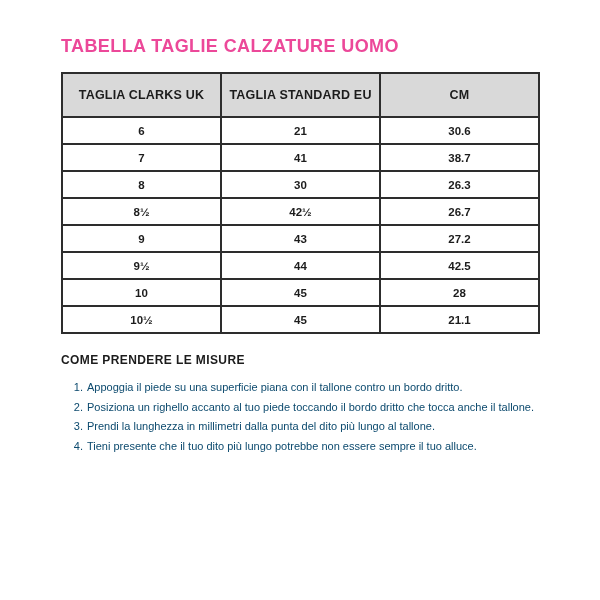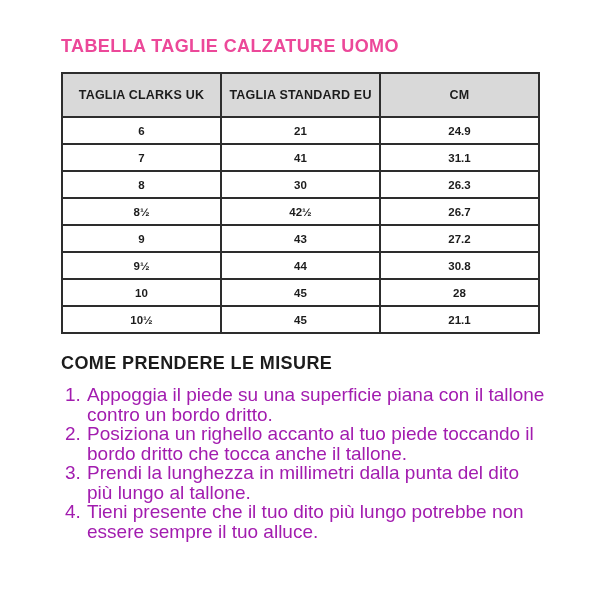--- a/index.html
+++ b/index.html
@@ -39,34 +39,34 @@
     height: 44px;
     font-size: 12.5px;
     letter-spacing: 0.2px;
   }
   table.size-table td {
     height: 27px;
     font-size: 11.5px;
     background: #ffffff;
   }
   .section-heading {
-    font-size: 18px;
+    font-size: 12px;
     font-weight: bold;
     letter-spacing: 0.4px;
     margin-top: 19px;
     margin-bottom: 11px;
     white-space: nowrap;
   }
   ol.steps {
     margin-left: 7px;
     padding-left: 18px;
     width: 478px;
-    font-size: 19px;
+    font-size: 11px;
     line-height: 19.5px;
-    color: #a21caf;
+    color: #0c4a6e;
     list-style-position: outside;
   }
   ol.steps li { padding-left: 1px; }
 </style>
 </head>
 <body>
 
 <div class="page">
 
   <div class="doc-title">TABELLA TAGLIE CALZATURE UOMO</div>
@@ -76,46 +76,46 @@
       <tr>
         <th>TAGLIA CLARKS UK</th>
         <th>TAGLIA STANDARD EU</th>
         <th>CM</th>
       </tr>
     </thead>
     <tbody>
       <tr>
         <td>6</td>
         <td>21</td>
-        <td>24.9</td>
+        <td>30.6</td>
       </tr>
       <tr>
         <td>7</td>
         <td>41</td>
-        <td>31.1</td>
+        <td>38.7</td>
       </tr>
       <tr>
         <td>8</td>
         <td>30</td>
         <td>26.3</td>
       </tr>
       <tr>
         <td>8½</td>
         <td>42½</td>
         <td>26.7</td>
       </tr>
       <tr>
         <td>9</td>
         <td>43</td>
         <td>27.2</td>
       </tr>
       <tr>
         <td>9½</td>
         <td>44</td>
-        <td>30.8</td>
+        <td>42.5</td>
       </tr>
       <tr>
         <td>10</td>
         <td>45</td>
         <td>28</td>
       </tr>
       <tr>
         <td>10½</td>
         <td>45</td>
         <td>21.1</td>

